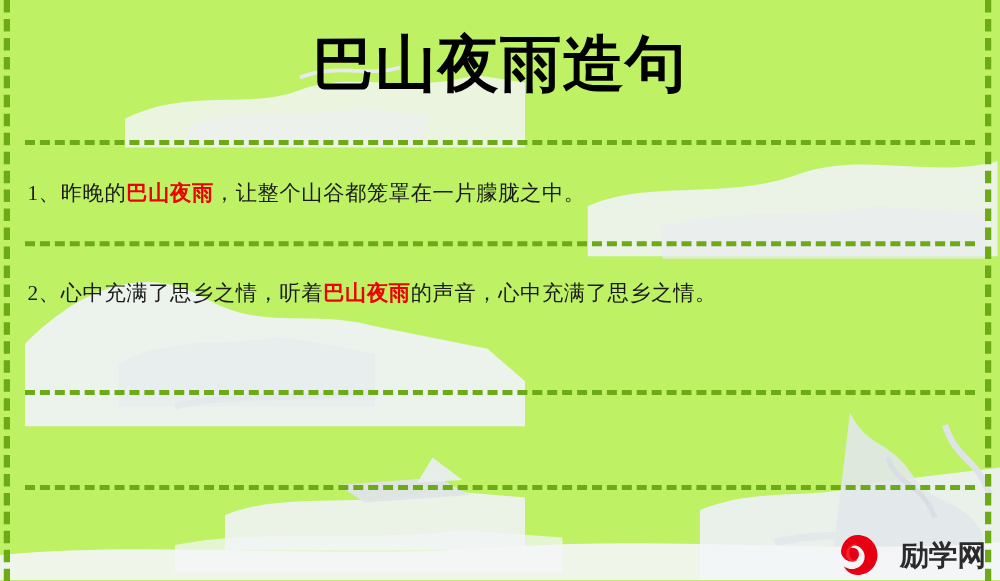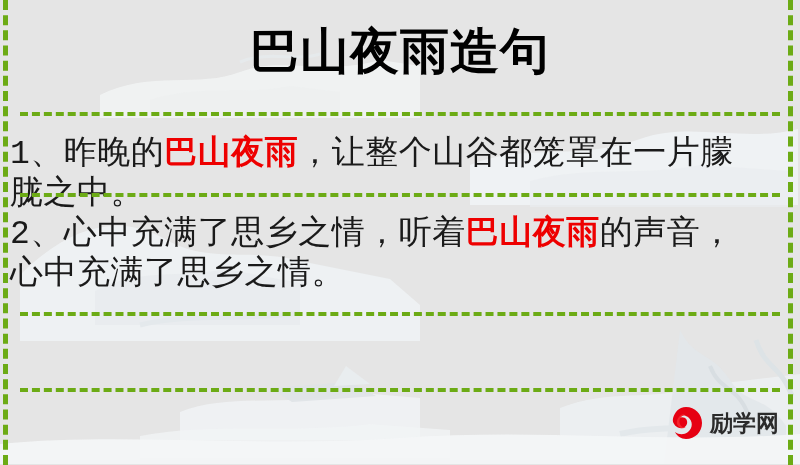--- a/index.html
+++ b/index.html
@@ -8,21 +8,21 @@
     background: #ffffff;
   }
   body {
     font-family: "Liberation Serif", "DejaVu Serif", serif;
   }
 
   .page {
     position: relative;
     width: 800px;
     height: 465px;
-    background: #e5e5e5;
+    background: #bef264;
     overflow: hidden;
     box-sizing: border-box;
   }
 
   
   .wash {
     position: absolute;
     pointer-events: none;
     z-index: 0;
   }
@@ -67,47 +67,47 @@
     font-size: 49px;
     line-height: 60px;
     font-weight: 700;
     color: #000000;
     letter-spacing: 1px;
     white-space: nowrap;
   }
 
   .sentence {
     position: absolute;
-    left: 10px;
+    left: 22px;
     width: 752px;
-    font-family: Liberation Mono, monospace;
-    font-size: 33px;
+    font-family: Liberation Serif, serif;
+    font-size: 17px;
     line-height: 40px;
     color: #1a1a1a;
     letter-spacing: 0.5px;
   }
   .s1 { top: 135px; }
   .s2 { top: 215px; }
   .s3 { top: 330px; }
 
   .kw {
     color: #ee0000;
     font-weight: 700;
   }
 
   
   .logo {
     position: absolute;
     left: 668px;
-    top: 402px;
+    top: 423px;
     width: 120px;
     height: 42px;
     display: flex;
     align-items: center;
-    gap: 6px;
+    gap: 16px;
     z-index: 6;
   }
   .logo-mark {
     width: 36px;
     height: 36px;
     flex: 0 0 36px;
   }
   .logo-text {
     font-family: "Liberation Sans", "DejaVu Sans", sans-serif;
     font-size: 23px;

